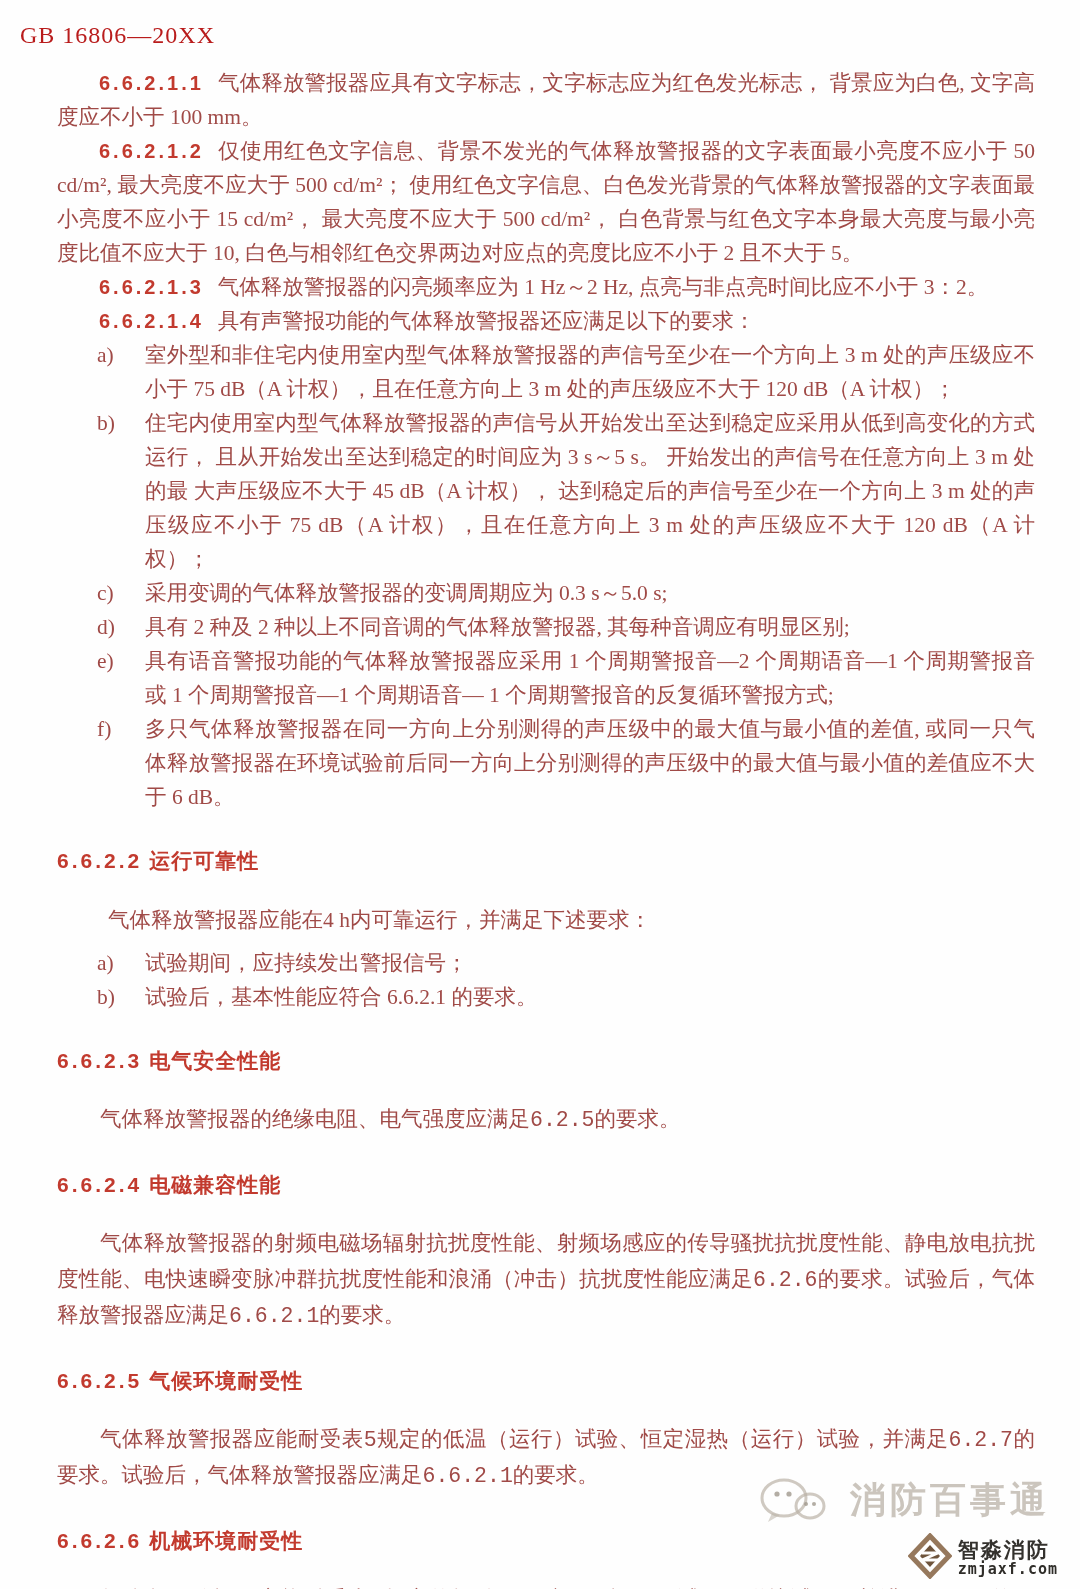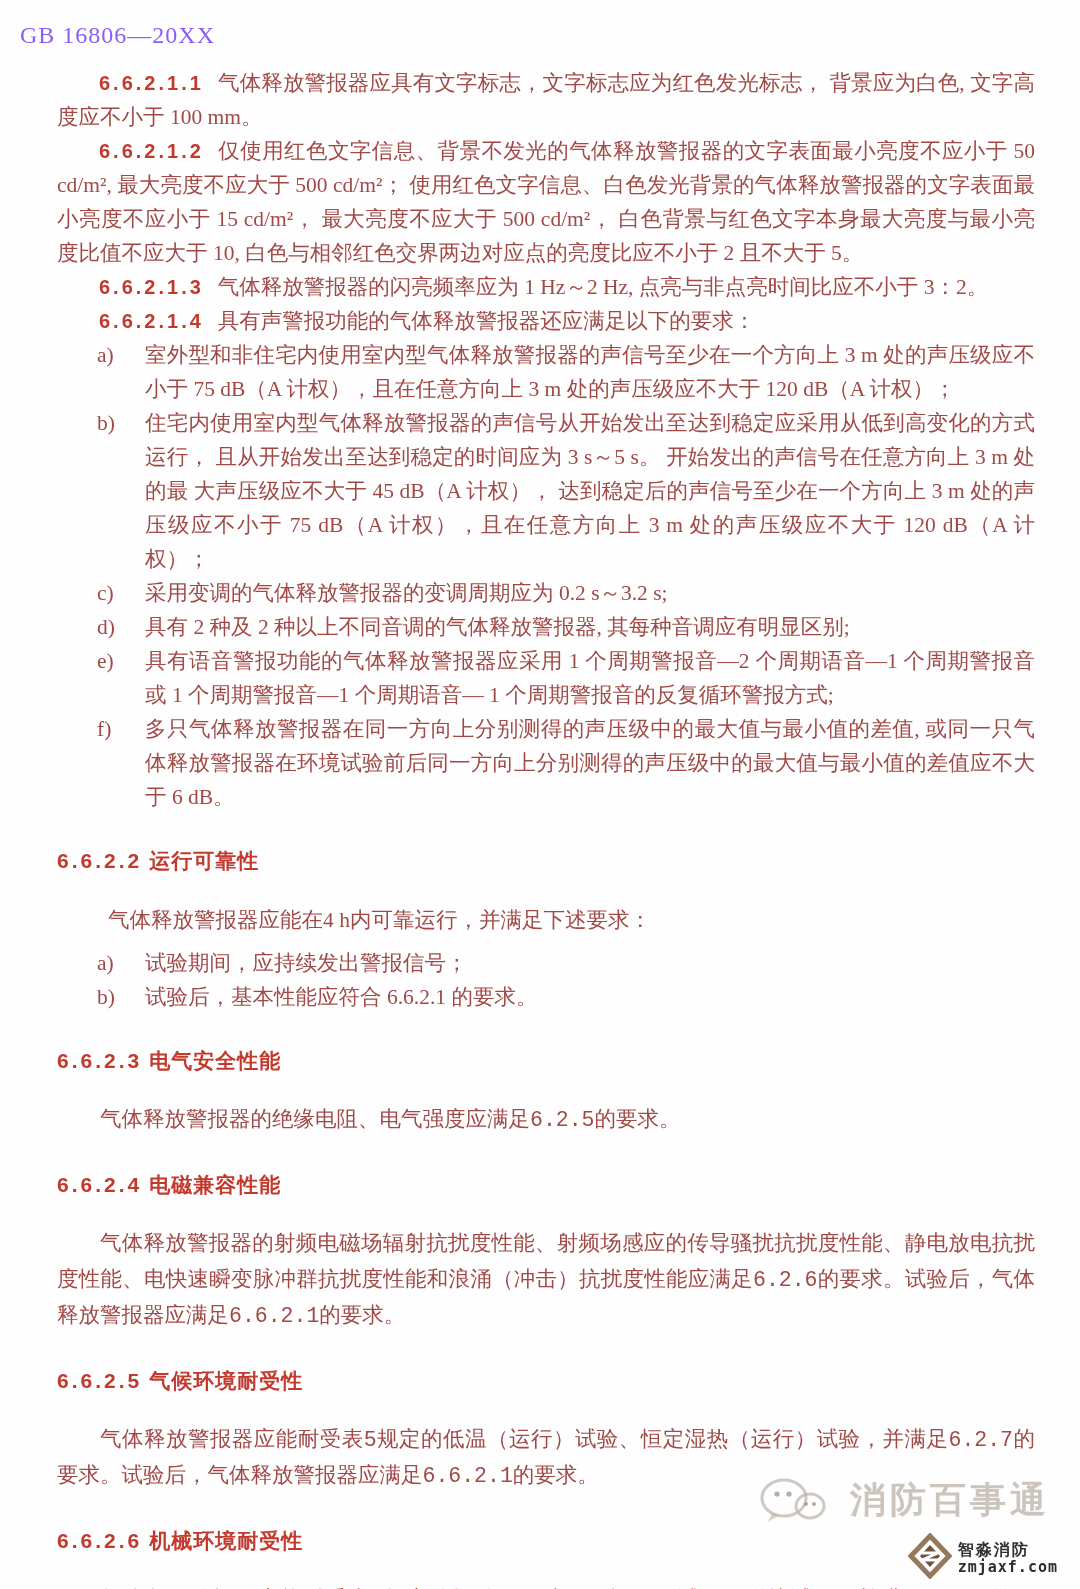--- a/index.html
+++ b/index.html
@@ -7,21 +7,21 @@
     position:relative;
     width:1080px;height:1589px;
     margin:0 auto;
     background:#fefefe;
     font-family:"Liberation Serif","DejaVu Serif",serif;
     overflow:hidden;
     box-sizing:border-box;
   }
   .doc-header{
     position:absolute;left:20px;top:22px;
-    font-size:24px;color:#8b5cf6;letter-spacing:1px;
+    font-size:24px;color:#b91c1c;letter-spacing:1px;
   }
   .content{
     position:absolute;left:57px;top:66px;width:978px;
     color:#a04a47;
     font-size:21.5px;line-height:34px;
     text-align:justify;
   }
   .clause{margin:0;}
   .cnum{
     color:#c23a2e;font-weight:bold;letter-spacing:3px;margin-right:14px;
@@ -47,21 +47,21 @@
     color:rgba(186,178,167,0.75);
     font-size:36px;font-weight:bold;letter-spacing:4px;
     font-family:"Liberation Serif","DejaVu Serif",serif;
   }
   .watermark-logo{
     position:absolute;right:22px;bottom:6px;
     display:flex;align-items:center;gap:6px;
   }
   .logo-texts{display:flex;flex-direction:column;line-height:1.1;}
   .logo-name{
-    font-size:16px;font-weight:bold;color:#33312d;
+    font-size:21px;font-weight:bold;color:#33312d;
     font-family:"Liberation Sans","DejaVu Sans",sans-serif;letter-spacing:2px;
   }
   .logo-url{
     font-size:15px;font-weight:bold;color:#2f2d29;
     font-family:"DejaVu Sans Mono","Liberation Mono",monospace;letter-spacing:1px;
   }
 </style>
 </head>
 <body>
 
@@ -90,21 +90,21 @@
     <div class="li">
       <span class="marker">a)</span>
       <span class="litext">室外型和非住宅内使用室内型气体释放警报器的声信号至少在一个方向上 3 m 处的声压级应不小于 75 dB（A 计权），且在任意方向上 3 m 处的声压级应不大于 120 dB（A 计权）；</span>
     </div>
     <div class="li">
       <span class="marker">b)</span>
       <span class="litext">住宅内使用室内型气体释放警报器的声信号从开始发出至达到稳定应采用从低到高变化的方式运行， 且从开始发出至达到稳定的时间应为 3 s～5 s。 开始发出的声信号在任意方向上 3 m 处的最 大声压级应不大于 45 dB（A 计权）， 达到稳定后的声信号至少在一个方向上 3 m 处的声压级应不小于 75 dB（A 计权），且在任意方向上 3 m 处的声压级应不大于 120 dB（A 计权）；</span>
     </div>
     <div class="li">
       <span class="marker">c)</span>
-      <span class="litext">采用变调的气体释放警报器的变调周期应为 0.2 s～3.2 s;</span>
+      <span class="litext">采用变调的气体释放警报器的变调周期应为 0.3 s～5.0 s;</span>
     </div>
     <div class="li">
       <span class="marker">d)</span>
       <span class="litext">具有 2 种及 2 种以上不同音调的气体释放警报器, 其每种音调应有明显区别;</span>
     </div>
     <div class="li">
       <span class="marker">e)</span>
       <span class="litext">具有语音警报功能的气体释放警报器应采用 1 个周期警报音—2 个周期语音—1 个周期警报音或 1 个周期警报音—1 个周期语音— 1 个周期警报音的反复循环警报方式;</span>
     </div>
     <div class="li">

